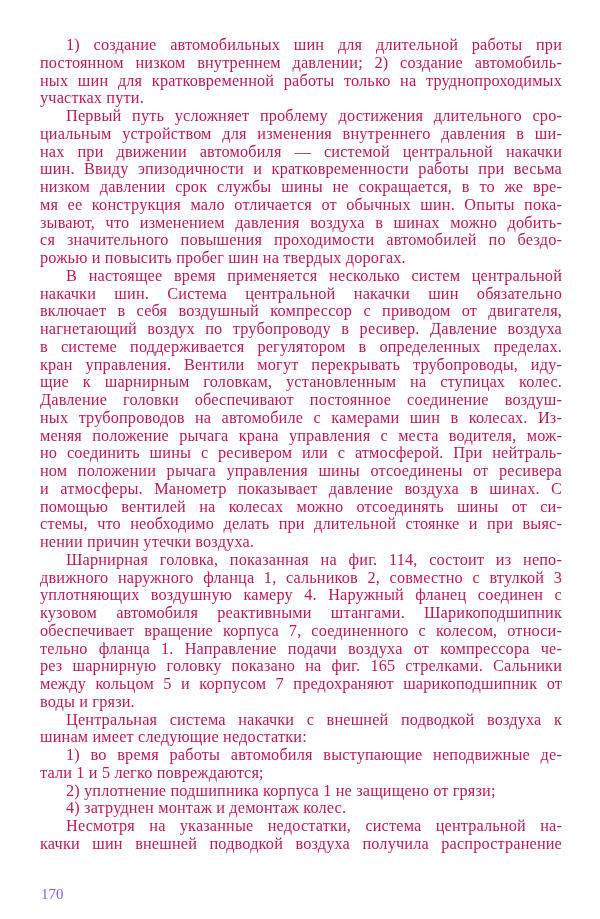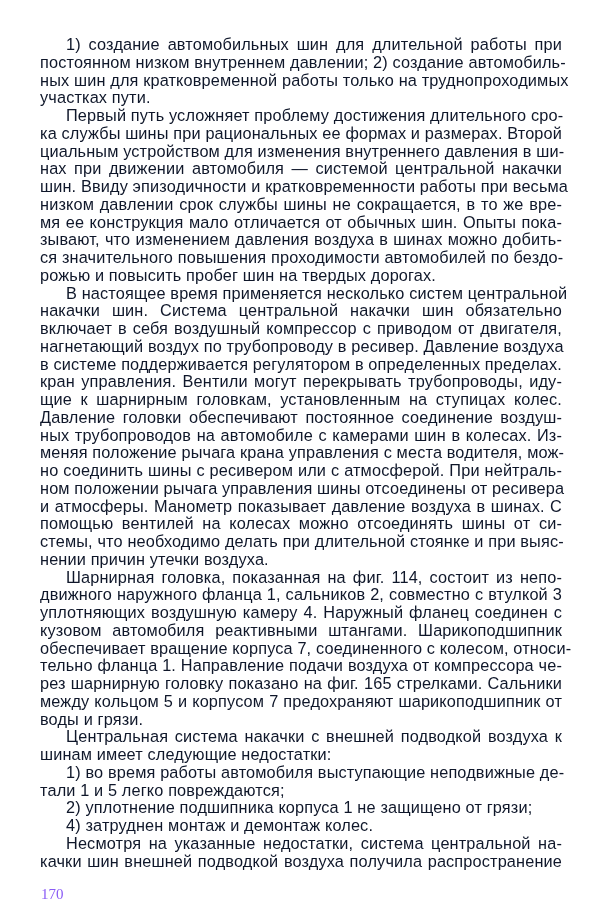--- a/index.html
+++ b/index.html
@@ -1,20 +1,20 @@
 <!DOCTYPE html>
 <html><head>
   <meta charset="utf-8">
   <style>
     html, body { margin: 0; padding: 0; background: #ffffff; }
     body { width: 600px; height: 919px; position: relative; overflow: hidden; }
     .page {
       position: absolute; left: 40px; top: 36px; width: 522px;
-      font-family: Liberation Sans, sans-serif;
-      font-size: 16.3px; line-height: 17.75px; color: #0f172a;
+      font-family: Liberation Serif, serif;
+      font-size: 16.3px; line-height: 17.75px; color: #be185d;
       text-align: justify; letter-spacing: 0.15px;
     }
     .line { display: block; white-space: nowrap; text-align-last: justify; height: 17.75px; overflow: visible; }
     .line.last { text-align-last: left; }
     .line.indent { padding-left: 26px; }
     .page-number {
       position: absolute; left: 41px; top: 886px;
       font-family: "Liberation Serif", "DejaVu Serif", serif;
       font-size: 15px; color: #8b5cf6;
     }
@@ -24,21 +24,20 @@
 
 <div class="page">
   <div>
     <span class="line indent">1) создание автомобильных шин для длительной работы при</span>
     <span class="line">постоянном низком внутреннем давлении; 2) создание автомобиль-</span>
     <span class="line">ных шин для кратковременной работы только на труднопроходимых</span>
     <span class="line last">участках пути.</span>
   </div>
   <div>
     <span class="line indent">Первый путь усложняет проблему достижения длительного сро-</span>
-    <span class="line">ка службы шины при рациональных ее формах и размерах. Второй</span>
     <span class="line">циальным устройством для изменения внутреннего давления в ши-</span>
     <span class="line">нах при движении автомобиля — системой центральной накачки</span>
     <span class="line">шин. Ввиду эпизодичности и кратковременности работы при весьма</span>
     <span class="line">низком давлении срок службы шины не сокращается, в то же вре-</span>
     <span class="line">мя ее конструкция мало отличается от обычных шин. Опыты пока-</span>
     <span class="line">зывают, что изменением давления воздуха в шинах можно добить-</span>
     <span class="line">ся значительного повышения проходимости автомобилей по бездо-</span>
     <span class="line last">рожью и повысить пробег шин на твердых дорогах.</span>
   </div>
   <div>

